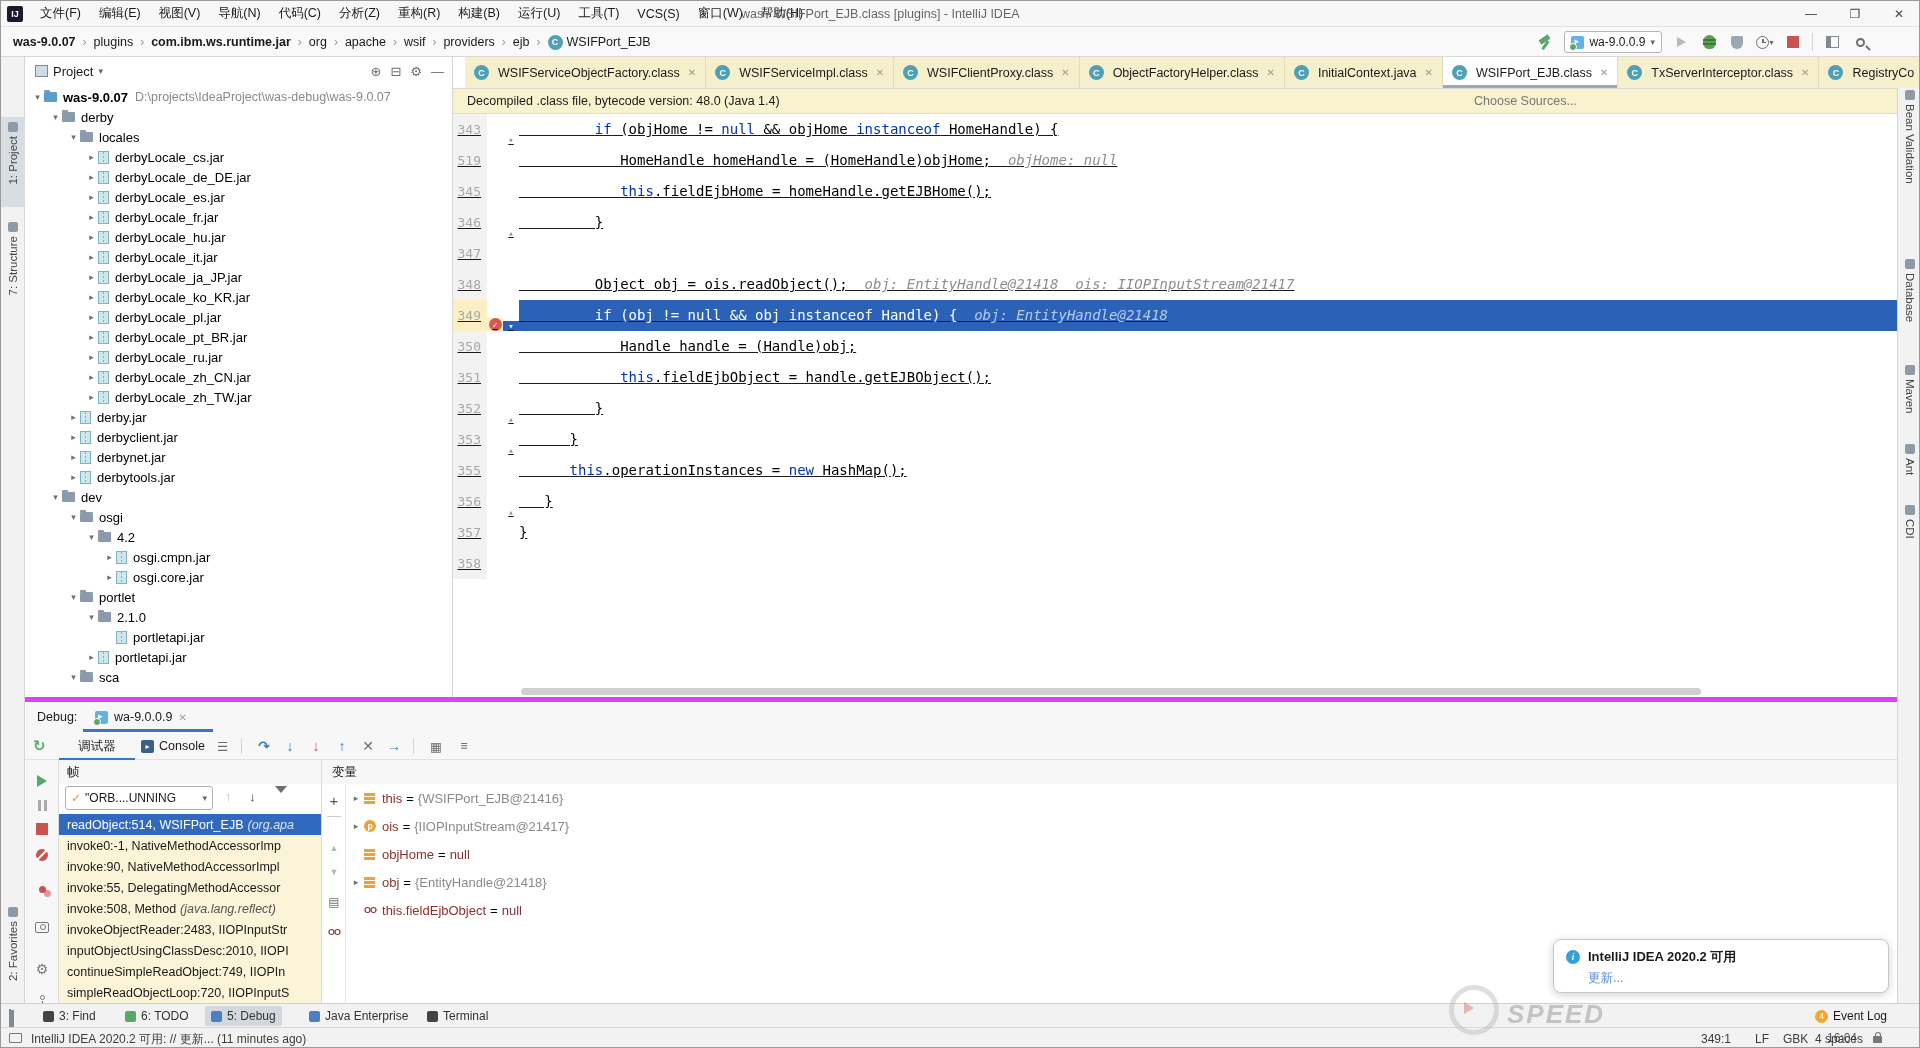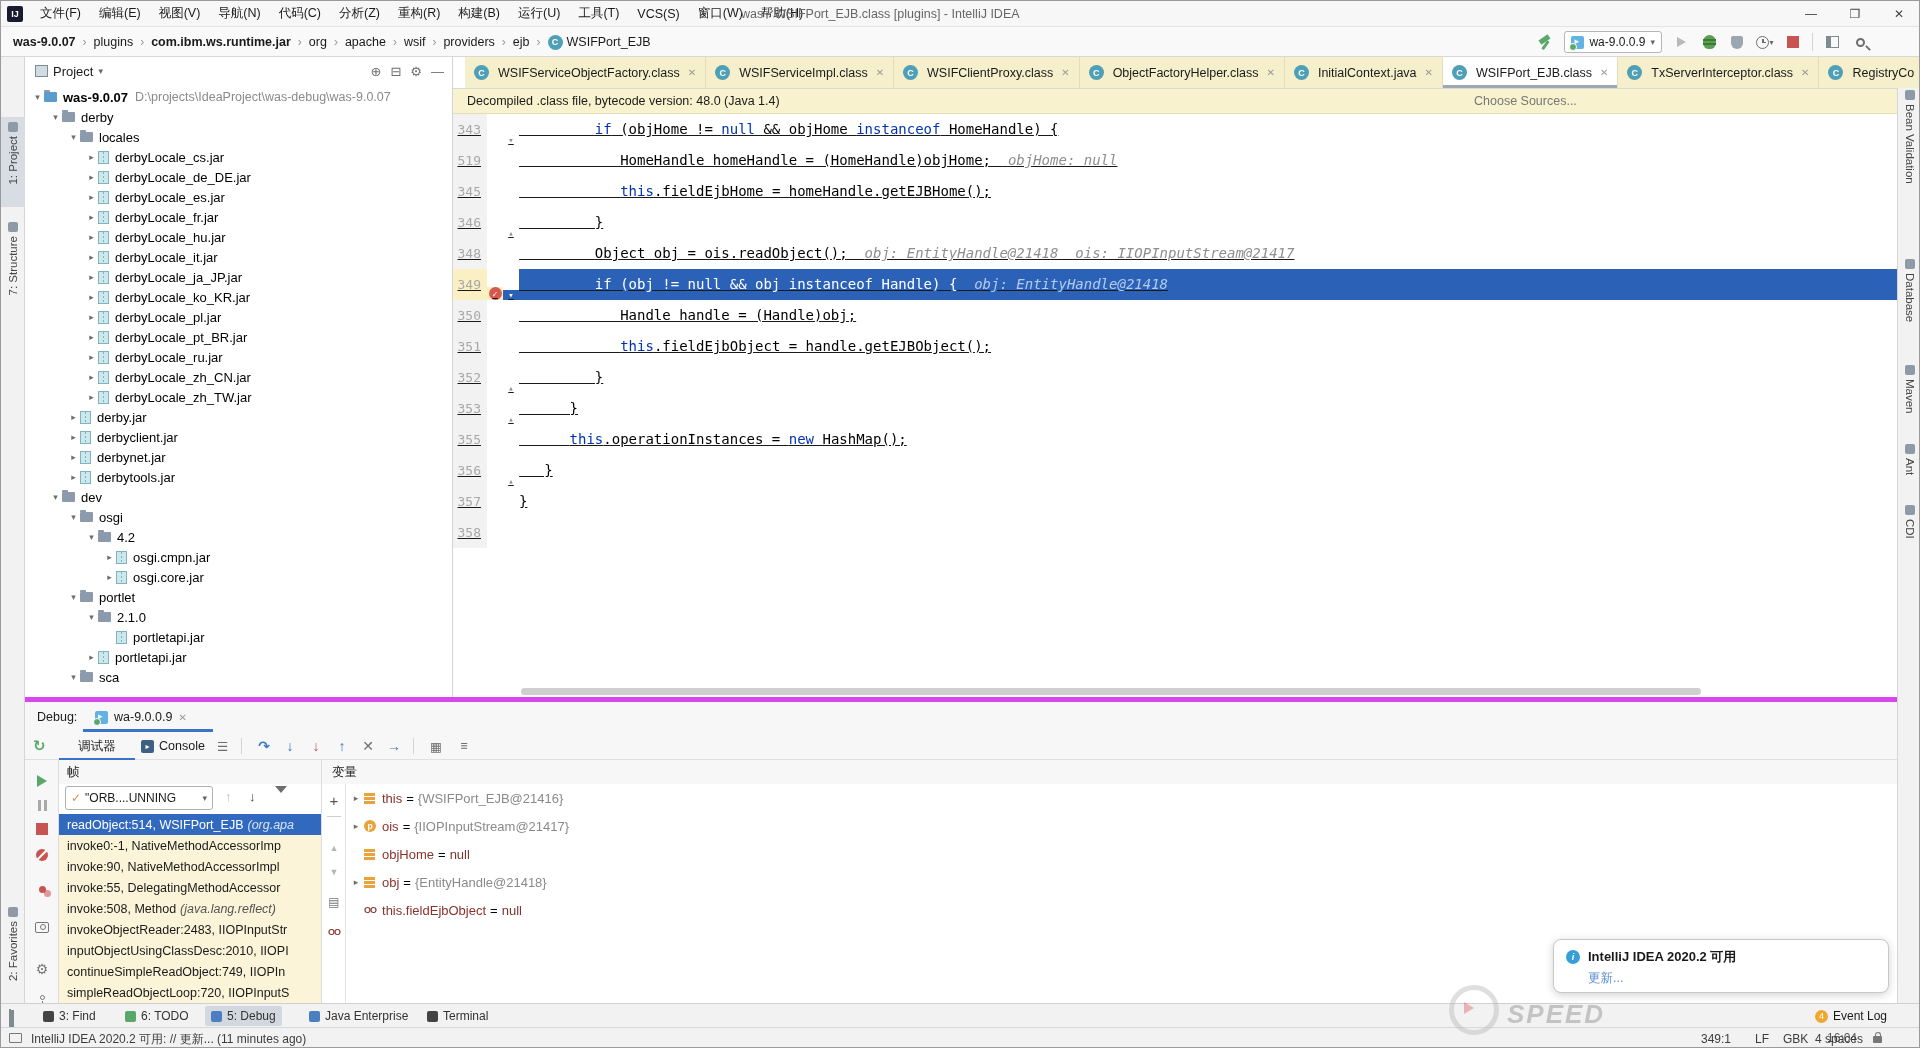--- a/index.html
+++ b/index.html
@@ -560,20 +560,26 @@
           <span class="cell-fold"></span>
           <span class="cell-code"><span class="p">            </span><span class="k">this</span><span class="p">.fieldEjbHome = homeHandle.getEJBHome();</span></span>
         </div>
         <div class="crow">
           <span class="cell-num">346</span>
           <span class="cell-bp"></span>
           <span class="cell-fold">▴</span>
           <span class="cell-code"><span class="p">         }</span></span>
         </div>
         <div class="crow">
+          <span class="cell-num">347</span>
+          <span class="cell-bp"></span>
+          <span class="cell-fold"></span>
+          <span class="cell-code"></span>
+        </div>
+        <div class="crow">
           <span class="cell-num">348</span>
           <span class="cell-bp"></span>
           <span class="cell-fold"></span>
           <span class="cell-code"><span class="p">         Object obj = ois.readObject();  </span><span class="h">obj: EntityHandle@21418  ois: IIOPInputStream@21417</span></span>
         </div>
         <div class="crow exec">
           <span class="cell-num">349</span>
           <span class="cell-bp">
             <span class="bp-dot">✓</span>
           </span>

